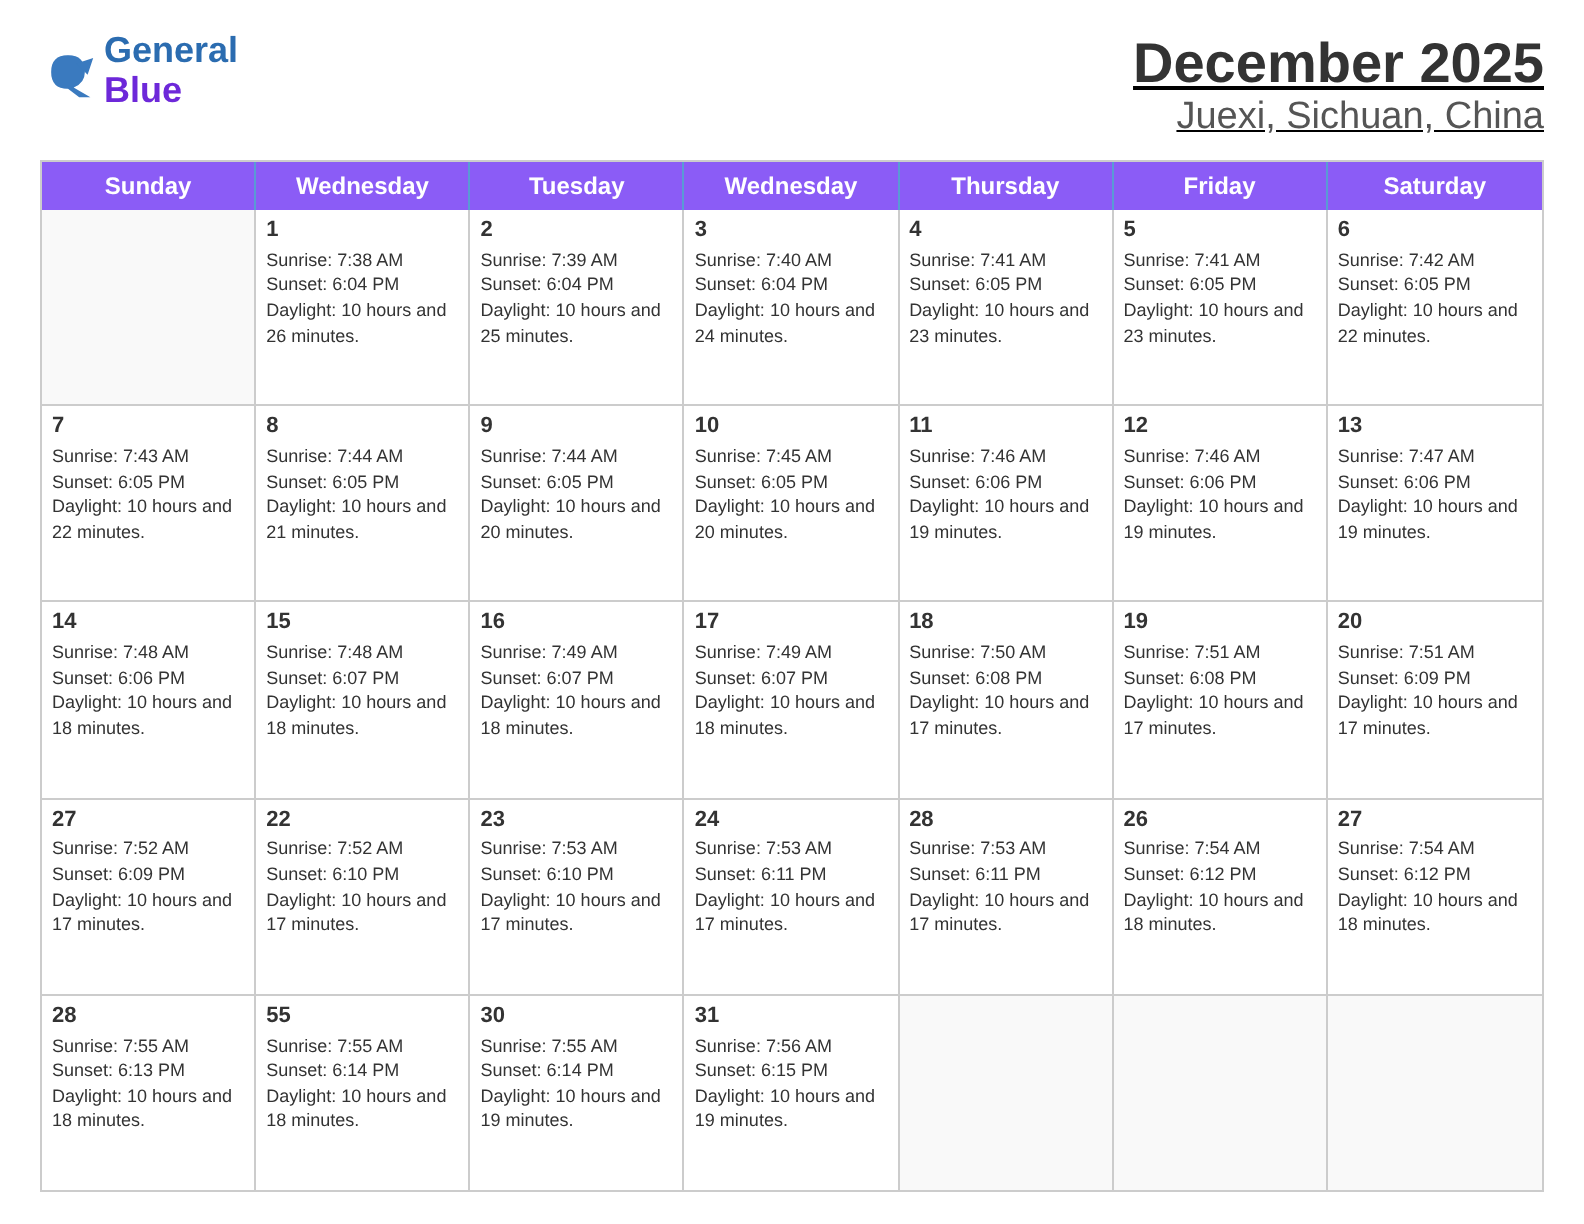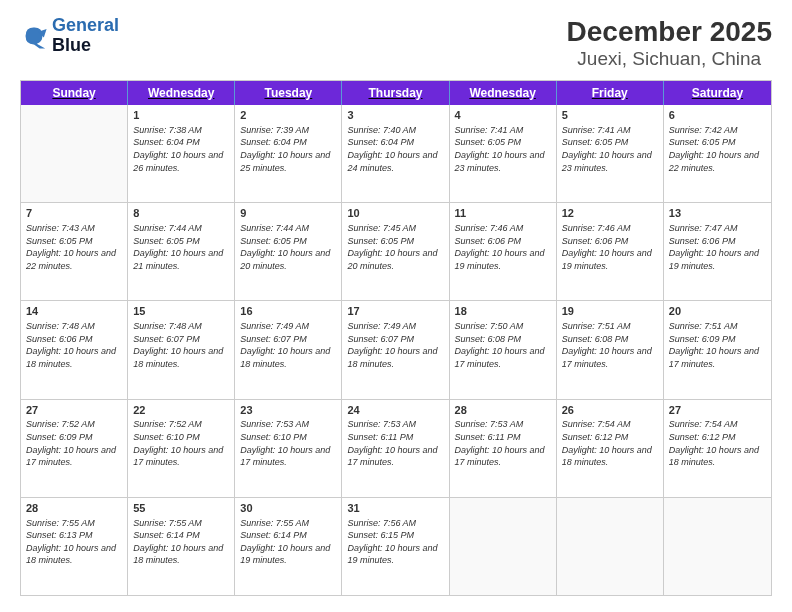--- a/index.html
+++ b/index.html
@@ -35,42 +35,42 @@
       line-height: 1.1;
     }
     .logo-text span {
       color: #2b6cb0;
     }
     .logo-icon {
       width: 28px;
       height: 28px;
     }
     .title-area {
-      text-align: center;
+      text-align: right;
+      text-decoration: underline;
     }
     .month-title {
       font-size: 28px;
       font-weight: bold;
       color: #333;
     }
     .subtitle {
       font-size: 19px;
       color: #555;
     }
     .calendar {
       flex: 1;
       display: flex;
       flex-direction: column;
       border: 1px solid #ccc;
     }
     .cal-header {
       display: grid;
       grid-template-columns: repeat(7, 1fr);
-      background: #6d28d9;
-      text-decoration: underline;
+      background: #8b5cf6;
     }
     .cal-header-cell {
       color: #fff;
       font-size: 12px;
       font-weight: bold;
       text-align: center;
       padding: 5px 2px;
       border-right: 1px solid #5a9ad5;
     }
     .cal-header-cell:last-child { border-right: none; }
@@ -100,52 +100,51 @@
     .day-num {
       font-size: 11px;
       font-weight: bold;
       display: block;
       margin-bottom: 1px;
     }
     .cal-cell .info {
       font-size: 9px;
       color: #333;
       line-height: 1.4;
-      font-style: italic;
     }
   </style>
 </head>
 <body>
 
 <div class="page">
   <div class="header">
     <div class="logo">
       <svg class="logo-icon" viewBox="0 0 40 40">
         <path d="M8 20 Q8 8 20 8 Q32 8 32 20 Q32 28 24 31 L36 38 L28 38 L20 32 Q8 32 8 20Z" fill="#3a7abf"></path>
         <path d="M20 8 Q32 8 32 20 Q32 28 24 31 L20 32 Q8 32 8 20 Q8 8 20 8Z" fill="#3a7abf" opacity="0.3"></path>
         <polygon points="26,14 38,10 34,22" fill="#3a7abf"></polygon>
       </svg>
       <div class="logo-text">
         <div><span>General</span></div>
-        <div><span style="color:#0f172a;font-weight:bold;">Blue</span></div>
+        <div><span style="color:#6d28d9;font-weight:bold;">Blue</span></div>
       </div>
     </div>
     <div class="title-area">
       <div class="month-title">December 2025</div>
       <div class="subtitle">Juexi, Sichuan, China</div>
     </div>
   </div>
 
   <div class="calendar">
     <div class="cal-header">
     <div class="cal-header-cell">Sunday</div>
         <div class="cal-header-cell">Wednesday</div>
         <div class="cal-header-cell">Tuesday</div>
+        <div class="cal-header-cell">Wednesday</div>
         <div class="cal-header-cell">Thursday</div>
-        <div class="cal-header-cell">Wednesday</div>
         <div class="cal-header-cell">Friday</div>
         <div class="cal-header-cell">Saturday</div>
       </div>
     <div class="cal-body">
     <div class="cal-row">
           <div class="cal-cell empty"></div>
           <div class="cal-cell">
             <span class="day-num">1</span>
             <div class="info">Sunrise: 7:38 AM<br>Sunset: 6:04 PM<br>Daylight: 10 hours and 26 minutes.</div>
           </div>

